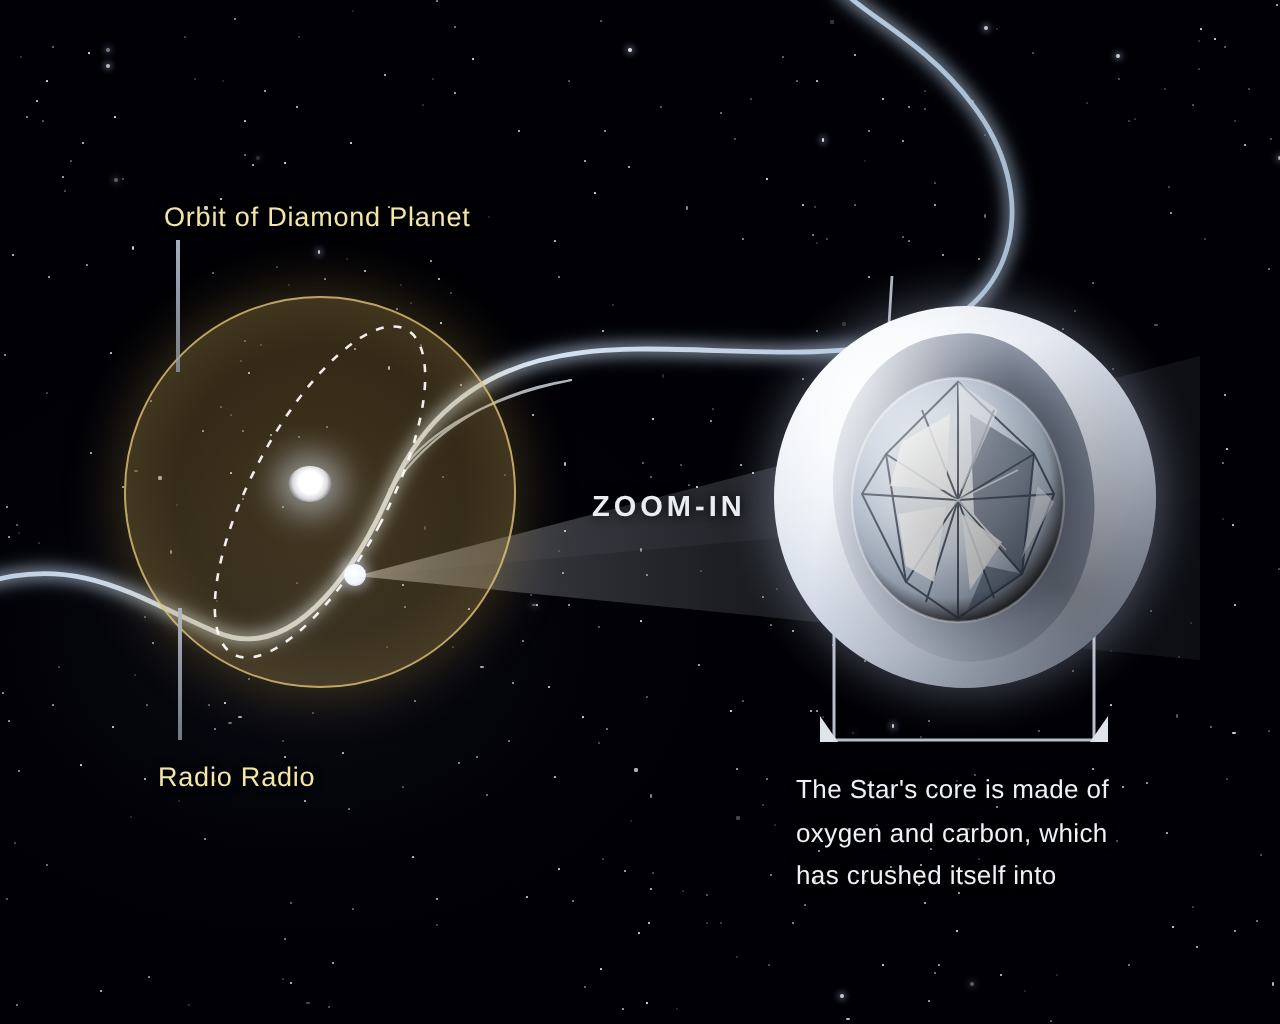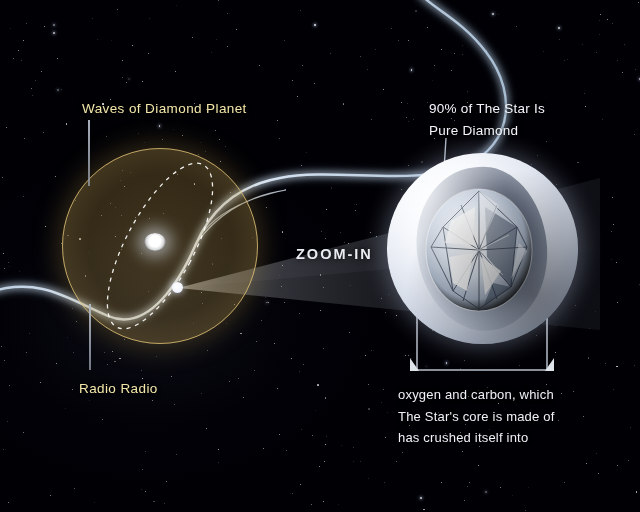--- a/index.html
+++ b/index.html
@@ -717,30 +717,26 @@
         </g>
       </g>
       <ellipse cx="56" cy="63" rx="53" ry="61" fill="none" stroke="#ffffff" stroke-width="1.2" opacity="0.45"></ellipse>
     </svg>
     <div class="dwarf-shade"></div>
   </div>
 
   <div class="leader" style="left:88px; top:120px; height:66px;"></div>
   <div class="leader" style="left:89px; top:304px; height:66px;"></div>
 
-  <div class="label-yellow" style="left:82px; top:101px;">Waves of Diamond Planet</div>
+  <div class="label-yellow" style="left:82px; top:101px;">Orbit of Diamond Planet</div>
 
   <div class="label-yellow" style="left:79px; top:381px;">Radio Radio</div>
 
   <div class="zoom-in-label">ZOOM-IN</div>
 
-  <div class="label-white" style="left:429px; top:98px;">
-    <div>90% of The Star Is</div>
-    <div>Pure Diamond</div>
-  </div>
 
   <div class="body-white" style="left:398px; top:384px;">
+    <div>The Star's core is made of</div>
     <div>oxygen and carbon, which</div>
-    <div>The Star's core is made of</div>
     <div>has crushed itself into</div>
   </div>
 
 </div>
 
 </body></html>

